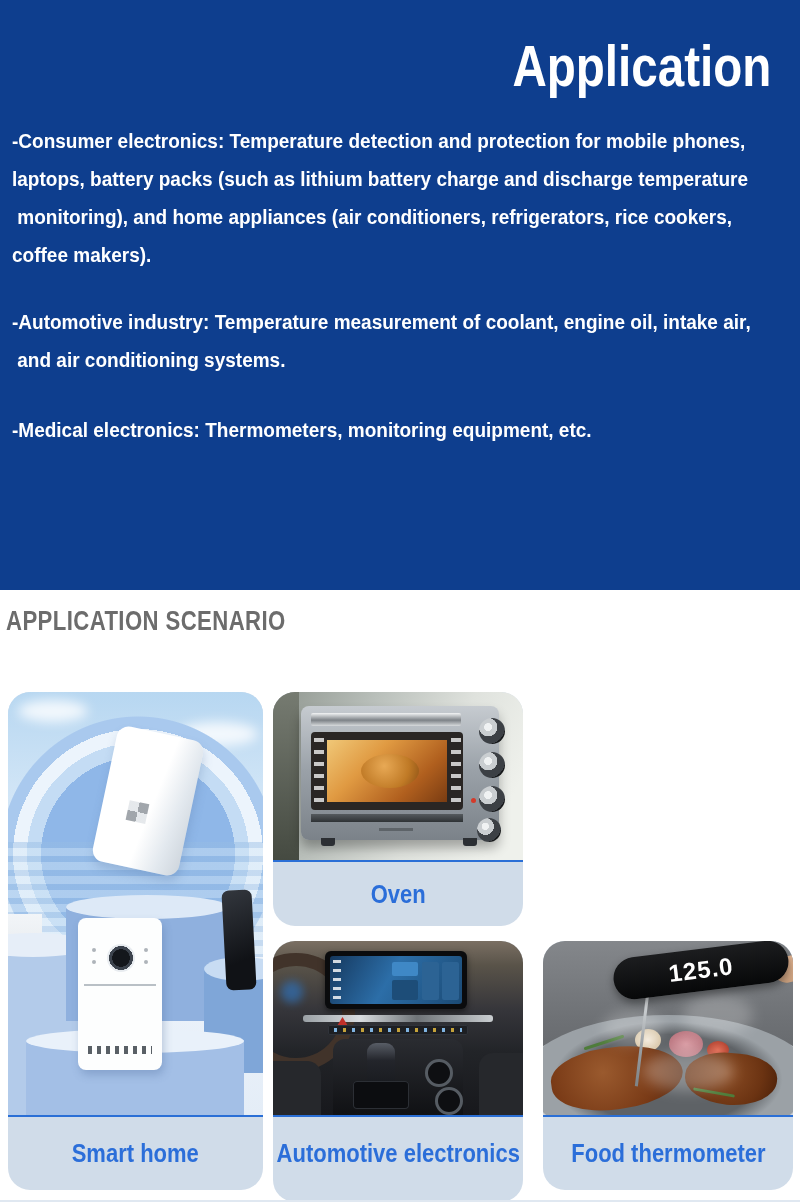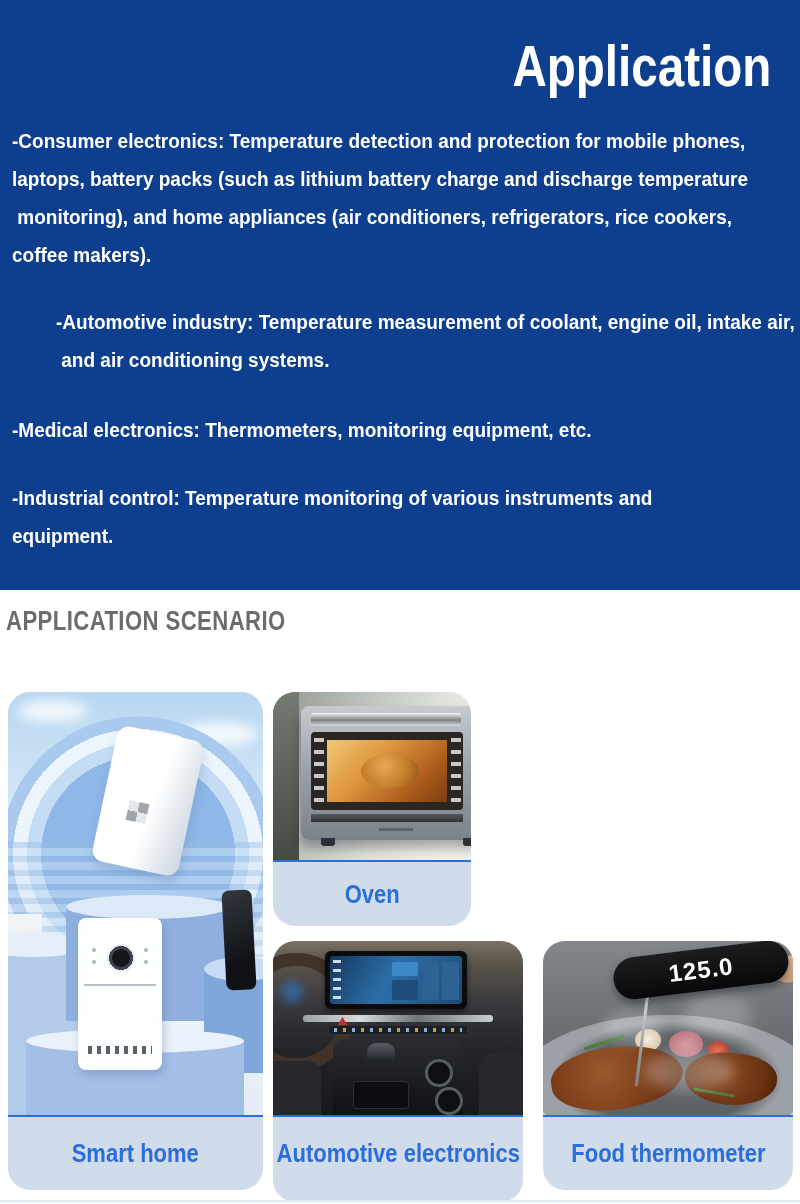--- a/index.html
+++ b/index.html
@@ -16,21 +16,21 @@
 
   
   .scenario-heading{margin:14px 0 0 6px;font-size:27px;font-weight:bold;color:#6c6c6c;line-height:34px;}
   .scenario-heading span{display:inline-block;transform:scaleX(.82);transform-origin:0 50%;letter-spacing:.5px;}
   .grid{position:relative;margin-top:54px;height:514px;}
   .card{position:absolute;border-radius:22px;overflow:hidden;background:#d0dce9;}
   .photo{position:relative;width:100%;overflow:hidden;}
   .caption{position:relative;border-top:2px solid #2a6fd6;display:flex;align-items:center;justify-content:center;}
   .caption span{color:#2b6ed9;font-weight:bold;font-size:25px;white-space:nowrap;display:inline-block;transform:scaleX(.88);}
   .c-smart{left:8px;top:0;width:255px;height:498px;}
-  .c-oven{left:273px;top:0;width:198px;height:234px;}
+  .c-oven{left:273px;top:0;width:250px;height:234px;}
   .c-appl{left:543px;top:0;width:250px;height:234px;}
   .c-auto{left:273px;top:249px;width:250px;height:261px;}
   .c-food{left:543px;top:249px;width:250px;height:249px;}
   .c-smart .photo{height:423px;} .c-smart .caption{height:73px;}
   .c-oven .photo,.c-appl .photo{height:168px;} .c-oven .caption,.c-appl .caption{height:64px;}
   .c-auto .photo,.c-food .photo{height:174px;} .c-auto .caption,.c-food .caption{height:73px;}
   .divider{position:absolute;left:0;top:508px;width:800px;height:2px;background:#e0e8f1;}
   .abs{position:absolute;}
 
   
@@ -160,30 +160,26 @@
 
 <section class="hero">
   <h1 class="hero-title"><span>Application</span></h1>
   <div class="hero-body">
     <div class="hero-par">
       <div class="hero-line">-Consumer electronics: Temperature detection and protection for mobile phones,</div>
       <div class="hero-line">laptops, battery packs (such as lithium battery charge and discharge temperature</div>
       <div class="hero-line"> monitoring), and home appliances (air conditioners, refrigerators, rice cookers,</div>
       <div class="hero-line">coffee makers).</div>
     </div>
-    <div class="hero-par" style="margin-bottom:32px;margin-left:44px;">
+    <div class="hero-par" style="margin-bottom:32px;">
       <div class="hero-line">-Automotive industry: Temperature measurement of coolant, engine oil, intake air,</div>
       <div class="hero-line"> and air conditioning systems.</div>
     </div>
     <div class="hero-par" style="margin-bottom:30px;">
       <div class="hero-line">-Medical electronics: Thermometers, monitoring equipment, etc.</div>
-    </div>
-    <div class="hero-par">
-      <div class="hero-line">-Industrial control: Temperature monitoring of various instruments and</div>
-      <div class="hero-line">equipment.</div>
     </div>
   </div>
 </section>
 
 <section>
   <h2 class="scenario-heading"><span>APPLICATION SCENARIO</span></h2>
 
   <div class="grid">
 
     <div class="card c-smart">

